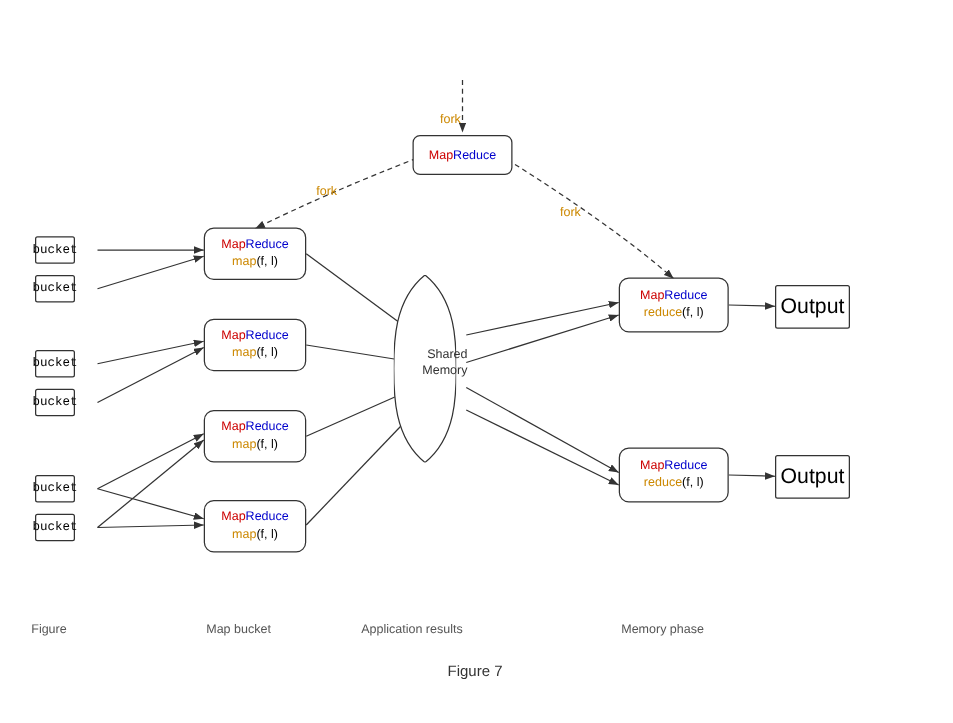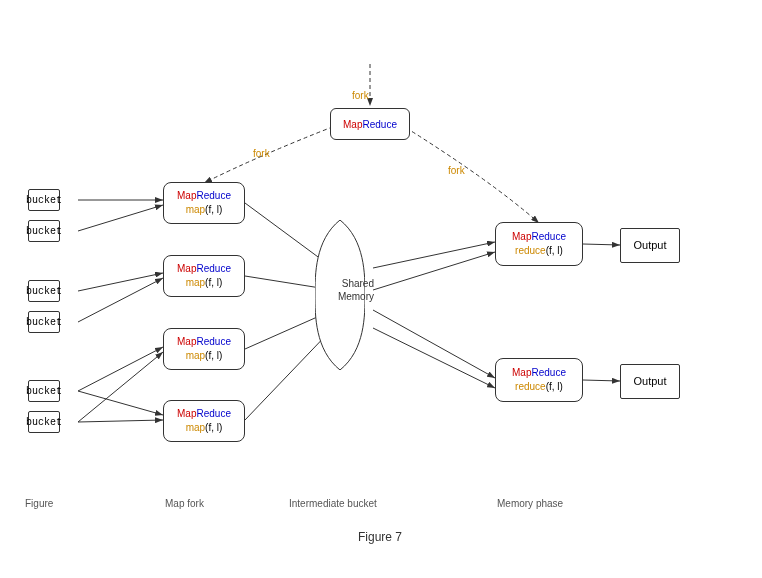--- a/index.html
+++ b/index.html
@@ -50,21 +50,21 @@
       width: 32px;
       height: 22px;
       border-radius: 2px;
       font-size: 10px;
       font-family: Liberation Mono, monospace;
     }
     .box-output {
       width: 60px;
       height: 35px;
       border-radius: 2px;
-      font-size: 11px;
+      font-size: 17px;
     }
     .mr-text .red { color: #cc0000; }
     .mr-text .blue { color: #0000cc; }
     .mr-text .gold { color: #cc8800; }
     .label-text {
       position: absolute;
       font-size: 10px;
       color: #555;
     }
     .fork-label {
@@ -205,24 +205,24 @@
     <span>Output</span>
   </div>
   <div class="box box-output" style="left:620px; top:364px;">
     <span>Output</span>
   </div>
 
   <div class="label-text" style="left:25px; top:498px;">
     <span>Figure</span>
   </div>
   <div class="label-text" style="left:165px; top:498px;">
-    <span>Map fork</span>
+    <span>Map bucket</span>
   </div>
   <div class="label-text" style="left:289px; top:498px;">
-    <span>Intermediate bucket</span>
+    <span>Application results</span>
   </div>
   <div class="label-text" style="left:497px; top:498px;">
     <span>Memory phase</span>
   </div>
 
   <div class="figure-label" style="left:330px; top:530px; width:100px;">
     <span>Figure 7</span>
   </div>
 </div>
 

